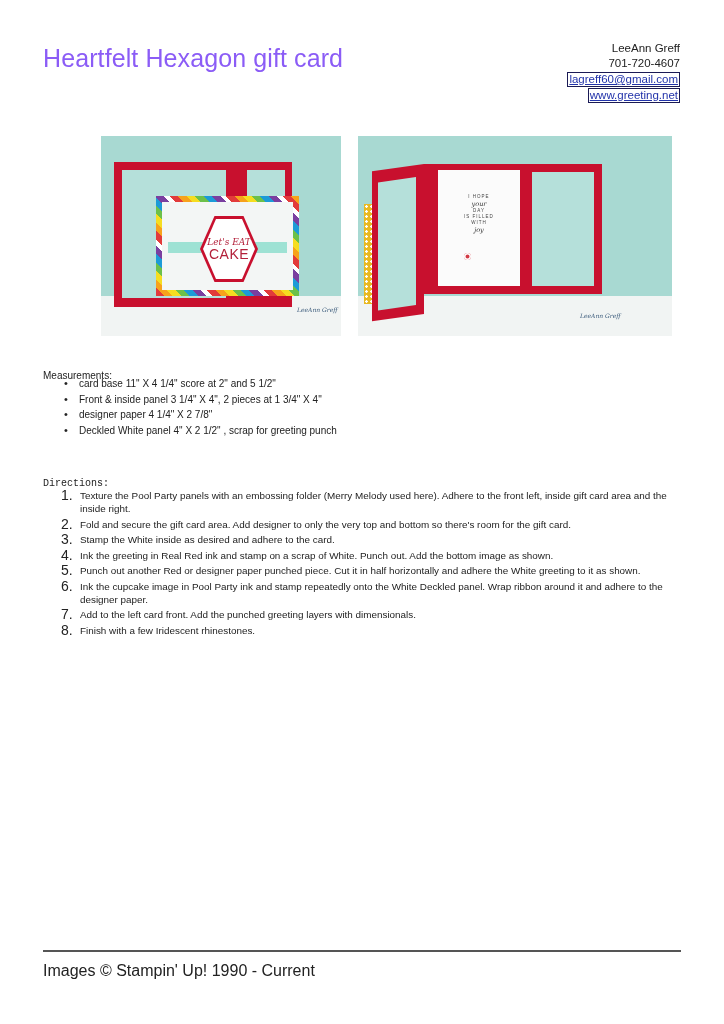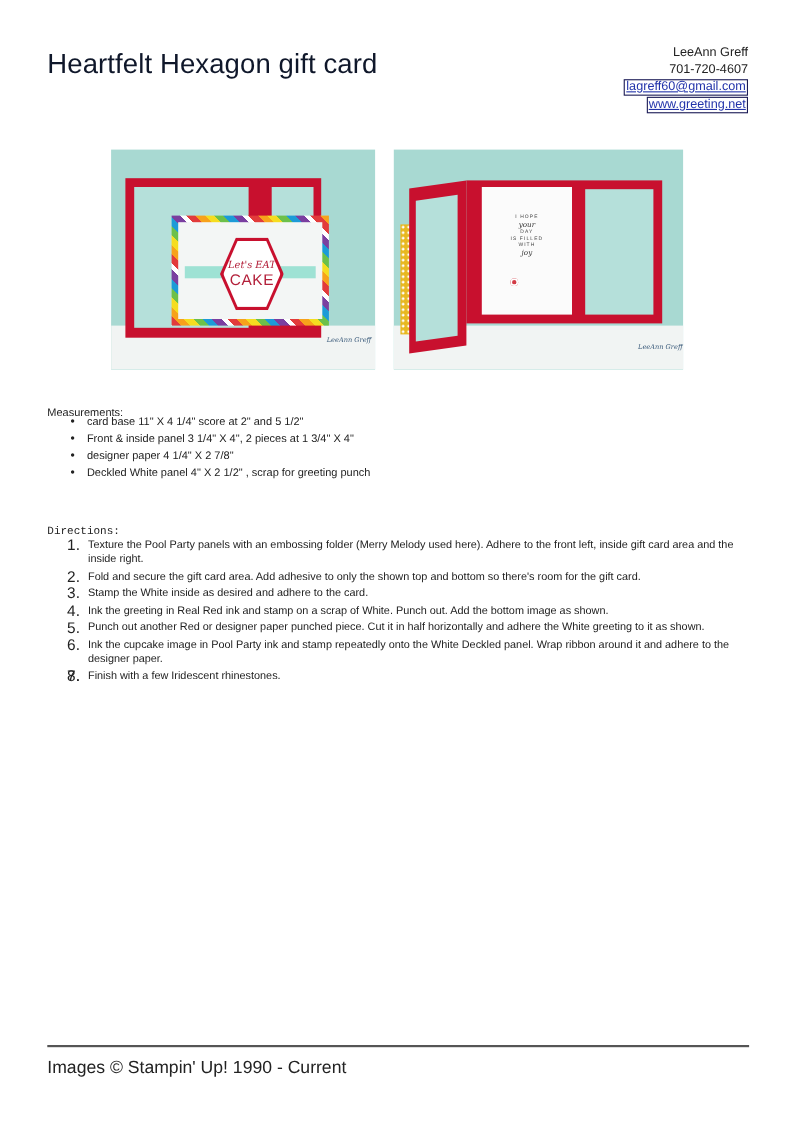--- a/index.html
+++ b/index.html
@@ -1,27 +1,27 @@
 <!DOCTYPE html>
 <html><head>
 <meta charset="utf-8">
 <style>
   * { margin: 0; padding: 0; box-sizing: border-box; }
   html, body { width: 724px; height: 1024px; background: #ffffff; }
   body { position: relative; font-family: "Liberation Sans", sans-serif; color: #222; overflow: hidden; }
 
-  .title { position: absolute; left: 43px; top: 44px; font-size: 25px; color: #0f172a; letter-spacing: 0.1px; }
+  .title { position: absolute; left: 43px; top: 44px; font-size: 25px; color: #8b5cf6; letter-spacing: 0.1px; }
 
   .contact { position: absolute; right: 44px; top: 41px; text-align: right; font-size: 11.5px; line-height: 15px; color: #222; }
   .contact .line { display: block; }
   .contact a { color: #2233aa; text-decoration: underline; border: 1.5px solid #1a1a55; padding: 0 1px; display: inline-block; line-height: 13px; margin-top: 1px; }
 
   .photo { position: absolute; overflow: hidden; background: #a8d9d2; }
   .photo1 { left: 101px; top: 136px; width: 240px; height: 200px; }
-  .photo2 { left: 358px; top: 136px; width: 263px; height: 200px; }
+  .photo2 { left: 358px; top: 136px; width: 314px; height: 200px; }
 
   .floor { position: absolute; left: 0; right: 0; bottom: 0; height: 40px; background: #f1f4f3; }
 
   
   .p1-card { position: absolute; left: 13px; top: 26px; width: 178px; height: 145px; background: #c8102e; }
   .p1-panel-left { position: absolute; left: 8px; top: 8px; width: 104px; height: 128px; background: #b5e0da; }
   .p1-panel-right { position: absolute; left: 133px; top: 8px; width: 38px; height: 60px; background: #b5e0da; }
   .p1-stripes { position: absolute; left: 55px; top: 60px; width: 143px; height: 100px;
     background: repeating-linear-gradient(45deg, #e23b3b 0 6px, #f7a21b 6px 12px, #f5dd20 12px 18px, #6cc04a 18px 24px, #1c9bd7 24px 30px, #7a3fa0 30px 36px, #ffffff 36px 40px); }
   .p1-white { position: absolute; left: 6px; top: 6px; right: 6px; bottom: 6px; background: #f3f6f5; }
@@ -120,23 +120,23 @@
 <ul class="measure">
   <li>card base 11" X 4 1/4" score at 2" and 5 1/2"</li>
   <li>Front &amp; inside panel 3 1/4" X 4", 2 pieces at 1 3/4" X 4"</li>
   <li>designer paper 4 1/4" X 2 7/8"</li>
   <li>Deckled White panel 4" X 2 1/2" , scrap for greeting punch</li>
 </ul>
 
 <div class="section-label directions-label">Directions:</div>
 <ol class="directions">
   <li><span class="num">1.</span><span>Texture the Pool Party panels with an embossing folder (Merry Melody used here).  Adhere to the front left, inside gift card area and the inside right.</span></li>
-  <li><span class="num">2.</span><span>Fold and secure the gift card area. Add adhesive to only the shown top and bottom so there's room for the gift card.</span></li>
+  <li><span class="num">2.</span><span>Fold and secure the gift card area. Add designer to only the very top and bottom so there's room for the gift card.</span></li>
   <li><span class="num">3.</span><span>Stamp the White inside as desired and adhere to the card.</span></li>
   <li><span class="num">4.</span><span>Ink the greeting in Real Red ink and stamp on a scrap of White.  Punch out.  Add the bottom image as shown.</span></li>
   <li><span class="num">5.</span><span>Punch out another Red or designer paper punched piece. Cut it in half horizontally and adhere the White greeting to it as shown.</span></li>
   <li><span class="num">6.</span><span>Ink the cupcake image in Pool Party ink and stamp repeatedly onto the White Deckled panel.  Wrap ribbon around it and adhere to the designer paper.</span></li>
-  <li><span class="num">7.</span></li>
+  <li><span class="num">7.</span><span>Add to the left card front. Add the punched greeting layers with dimensionals.</span></li>
   <li><span class="num">8.</span><span>Finish with a few Iridescent rhinestones.</span></li>
 </ol>
 
 <div class="footer-rule"></div>
 <div class="footer-text">Images © Stampin' Up! 1990 - Current</div>
 
 </body></html>

